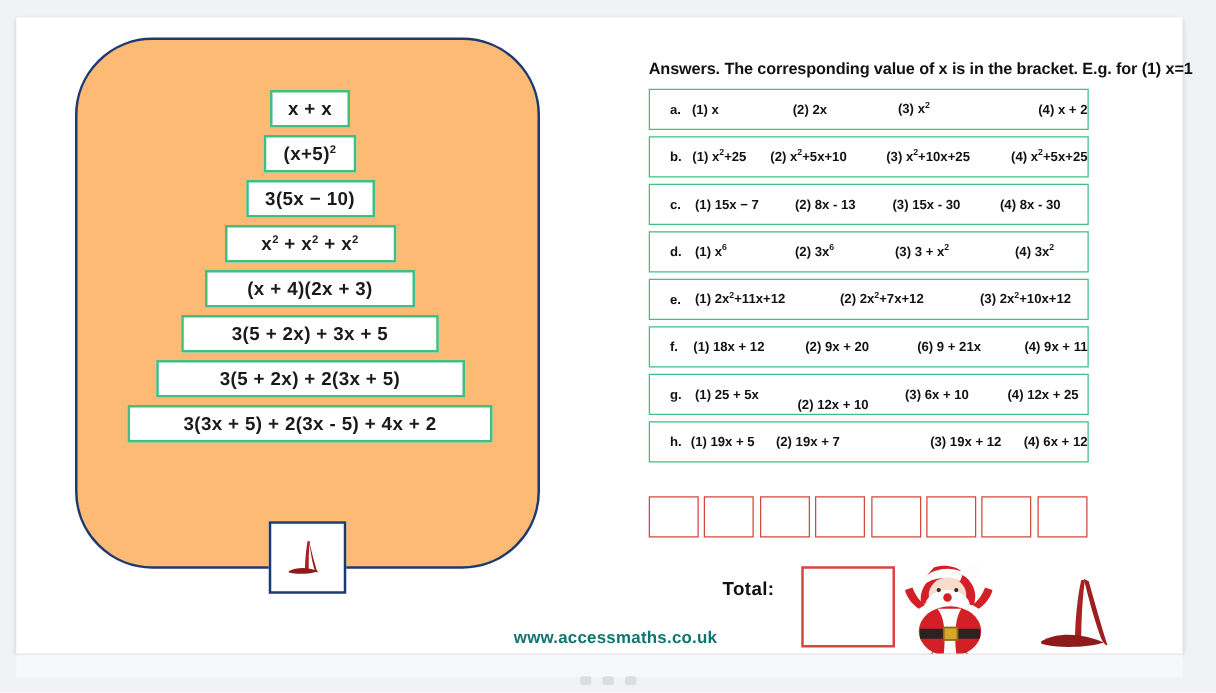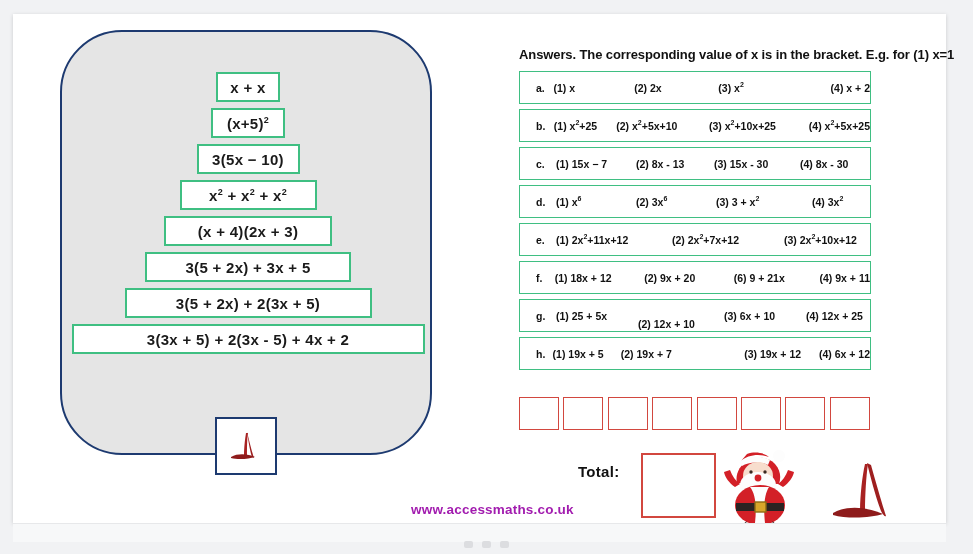--- a/index.html
+++ b/index.html
@@ -23,21 +23,21 @@
   }
   .carousel-dots span{
     display:block;width:9px;height:7px;border-radius:2px;background:#dcdde0;
   }
 
   
   .tree-panel{
     position:absolute;left:47px;top:16px;width:372px;height:425px;
     border:2.2px solid #1d3a70;
     border-radius:62px;
-    background:#e5e5e5;
+    background:#fdba74;
     box-sizing:border-box;
   }
   .tree-rows{
     position:absolute;left:0;top:40px;width:372px;
     display:flex;flex-direction:column;align-items:center;gap:6px;
   }
   .tree-row{
     border:2px solid #3fbf82;
     background:#ffffff;
     box-sizing:border-box;
@@ -57,21 +57,21 @@
     top:385px;
     width:62px;height:58px;
     border:2.6px solid #1d3a70;
     background:#ffffff;
     box-sizing:border-box;
     display:flex;align-items:center;justify-content:center;
   }
 
   .site-url{
     position:absolute;left:398px;top:488px;
-    font-size:13.5px;font-weight:bold;color:#a21caf;letter-spacing:.2px;
+    font-size:13.5px;font-weight:bold;color:#0f766e;letter-spacing:.2px;
     font-family:"Liberation Sans",sans-serif;
   }
 
   
   .answers-head{
     position:absolute;left:506px;top:33px;width:356px;
     font-size:13px;font-weight:bold;color:#111;letter-spacing:-.1px;
     white-space:nowrap;
   }
   .answer-rows{
@@ -138,21 +138,21 @@
         </div>
         <div class="tree-row" style="width: 168px;">
           <span>(x + 4)(2x + 3)</span>
         </div>
         <div class="tree-row" style="width: 206px;">
           <span>3(5 + 2x) + 3x + 5</span>
         </div>
         <div class="tree-row" style="width: 247px;">
           <span>3(5 + 2x) + 2(3x + 5)</span>
         </div>
-        <div class="tree-row" style="width: 353px; text-align: center;">
+        <div class="tree-row" style="width: 292px; text-align: center;">
           <span>3(3x + 5) + 2(3x - 5) + 4x + 2</span>
         </div>
       </div>
     <div class="trunk-box">
       <svg width="40" height="40" viewBox="0 0 40 40">
         <path d="M21 6 C22 12, 23 20, 25 28 C26 31, 27 32, 28 32 C27 29, 25 22, 23 14 Z" fill="#9e1f1f"></path>
         <path d="M20 7 C19 13, 18 22, 18 30 L21 30 C21 22, 21 13, 22 7 Z" fill="#a82222"></path>
         <path d="M5 31 C12 27, 22 28, 29 31 C23 33, 12 34, 5 32 Z" fill="#8e1b1b"></path>
       </svg>
     </div>

